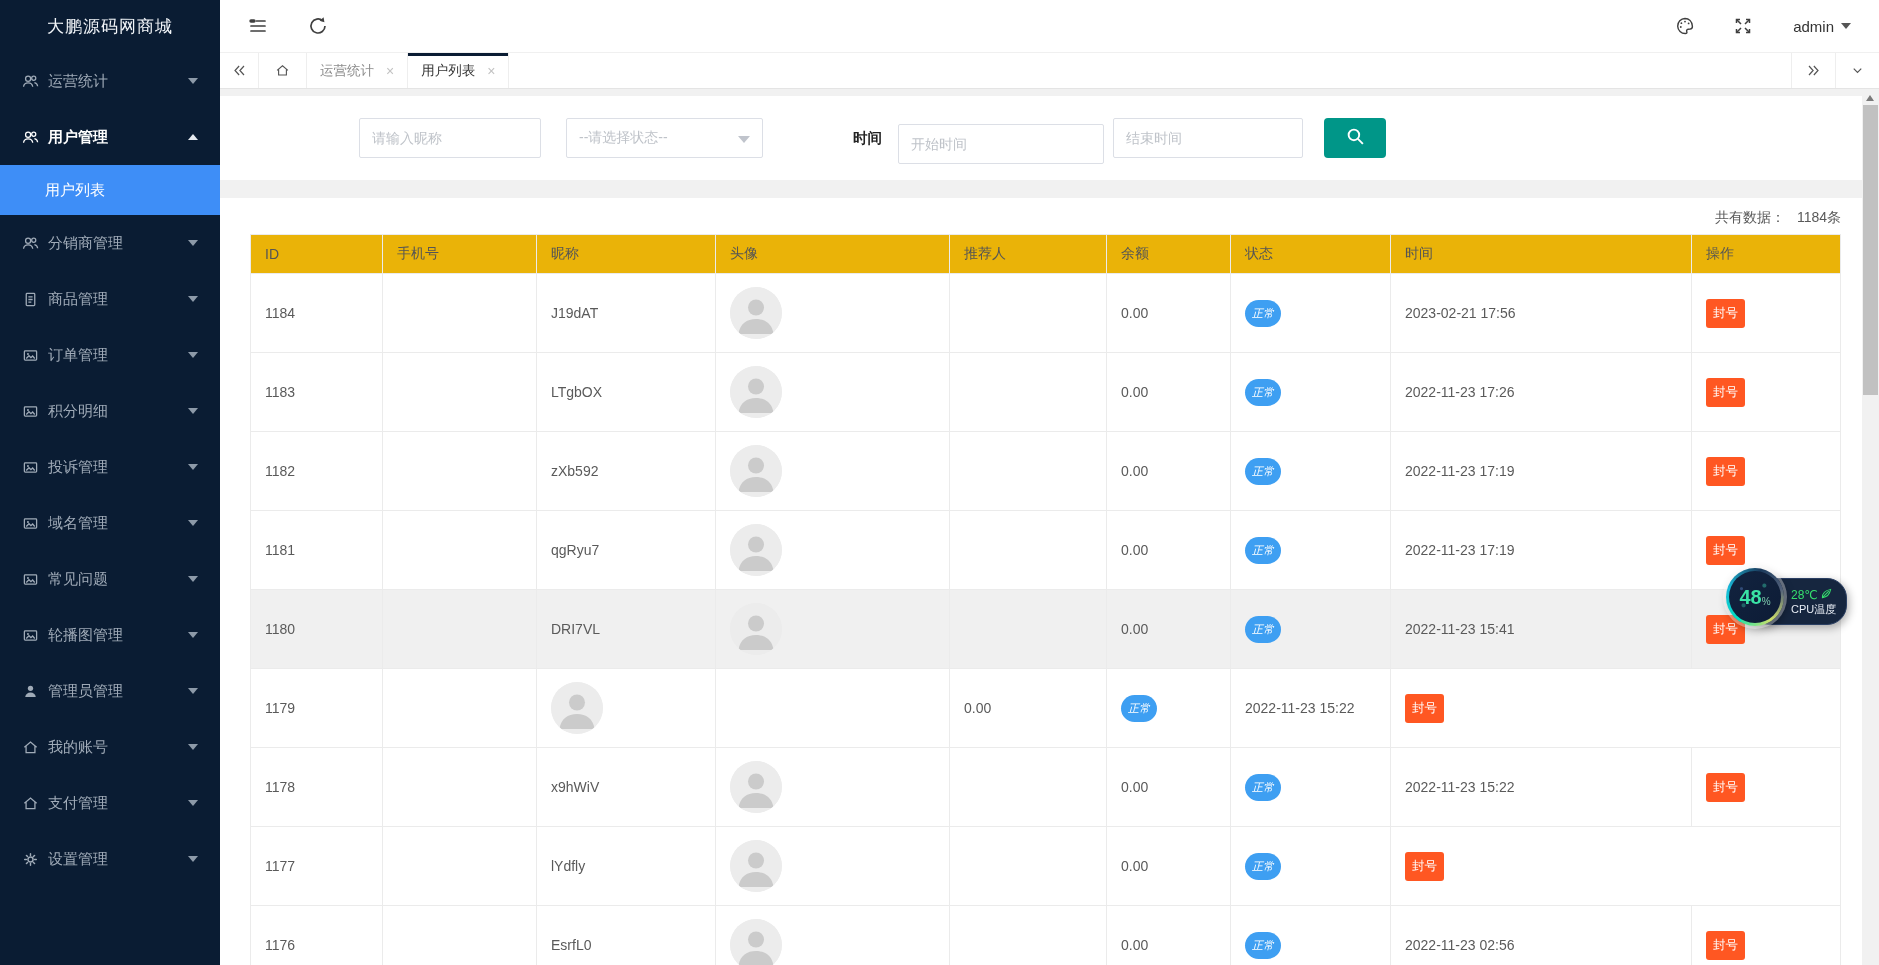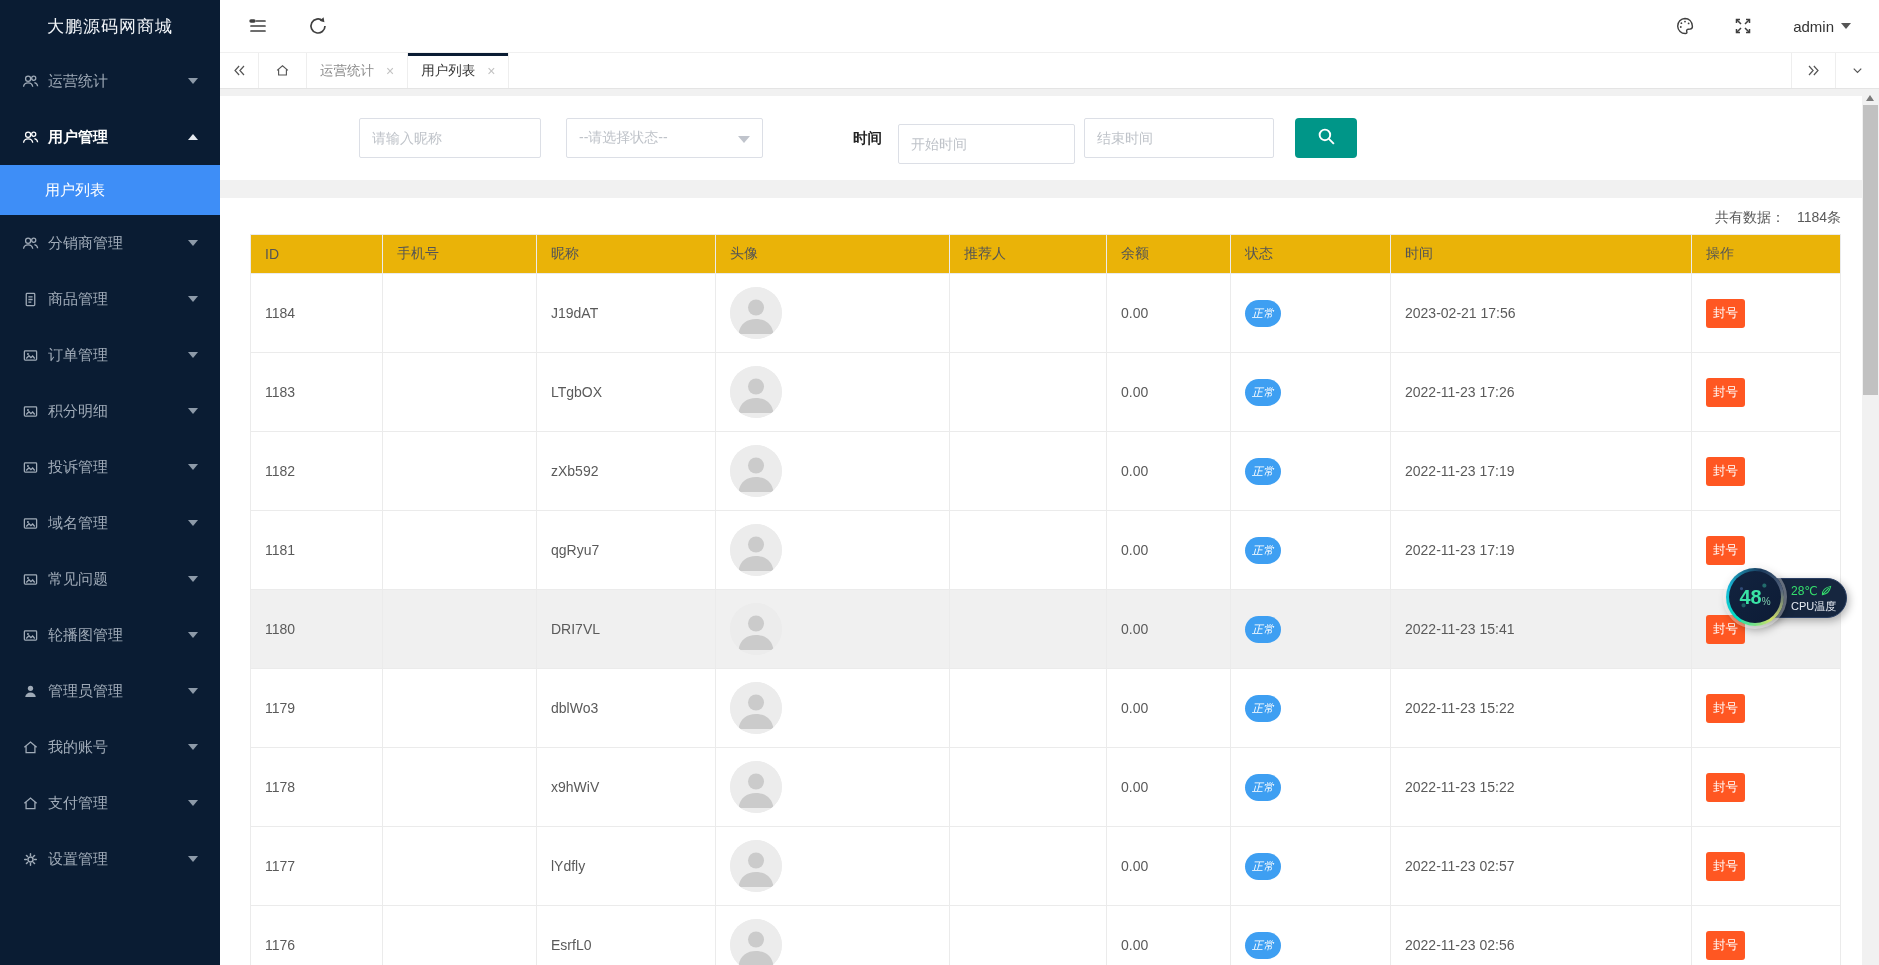--- a/index.html
+++ b/index.html
@@ -70,21 +70,21 @@
     font-family:inherit; }
   .f-input::placeholder { color:#bfc3c9; }
   .inp-nickname { width:182px; }
   .sel-status { width:197px; margin-left:25px; height:40px; border:1px solid #dcdfe6;
     border-radius:2px; display:flex; align-items:center; padding:0 12px;
     color:#bfc3c9; font-size:14px; position:relative; cursor:pointer; }
   .sel-caret { position:absolute; right:12px; top:17px; width:0; height:0;
     border-left:6px solid transparent; border-right:6px solid transparent;
     border-top:7px solid #c0c4cc; }
   .time-label { margin-left:90px; font-size:14.5px; font-weight:bold; color:#222; }
-  .inp-start { width:177px; margin-left:16px;margin-top:12px; }
+  .inp-start { width:206px; margin-left:16px;margin-top:12px; }
   .inp-end   { width:190px; margin-left:9px; }
   .btn-search { margin-left:21px; width:62px; height:40px; background:#009688;
     border:none; border-radius:4px; cursor:pointer; display:flex; align-items:center;
     justify-content:center; }
   .btn-search svg { width:19px; height:19px; }
 
   .table-card { margin-top:18px; background:#fff; padding:8px 30px 0;
     min-height:770px; }
   .summary-line { height:22px; line-height:22px; text-align:right; font-size:14px;
     color:#595959; margin-bottom:6px; }
@@ -121,21 +121,21 @@
     background:#f1f1f1; }
   .sb-arrow-up { position:absolute; top:6px; left:4px; width:0; height:0;
     border-left:4.5px solid transparent; border-right:4.5px solid transparent;
     border-bottom:6px solid #7a7a7a; cursor:pointer; }
   .sb-thumb { position:absolute; top:16px; left:1px; width:15px; height:290px;
     background:#c1c1c1; cursor:pointer; }
 
   
   .monitor { position:absolute; left:1506px; top:479px; width:130px; height:60px;
     z-index:50; cursor:pointer; }
-  .monitor-pill { position:absolute; left:24px; top:10px; width:97px; height:40px;
+  .monitor-pill { position:absolute; left:24px; top:10px; width:97px; height:47px;
     background:#16263f; border:1px solid #2a3f63; border-radius:20px;
     display:flex; flex-direction:column; justify-content:center; padding-left:40px;
     box-shadow:2px 3px 8px rgba(0,0,0,.3); z-index:1; }
   .temp-line { display:flex; align-items:center; gap:3px; color:#35e06d;
     font-size:12px; line-height:1; }
   .temp-line svg { width:11px; height:11px; }
   .temp-label { color:#e8edf5; font-size:11px; line-height:1; margin-top:3px; }
   .monitor-circle { position:absolute; left:0; top:0; width:58px; height:58px;
     border-radius:50%; z-index:2;
     background:conic-gradient(from 210deg,#00e5c0,#18b8d8 22%,#1b3a5c 45%,#51607a 62%,#cfe06a 82%,#35e0a0 100%);
@@ -618,23 +618,20 @@
     </div>
   </div>
             <div class="t-row">
     <div class="t-cell">
                 <span class="v-id">1179</span>
               </div>
     <div class="t-cell">
                 <span class="v-phone"></span>
               </div>
     <div class="t-cell">
-                <span class="v-nick">dblWo3</span>
-              </div>
-    <div class="t-cell">
       <div class="avatar">
         <svg viewBox="0 0 52 52">
           <circle cx="26" cy="26" r="26" fill="#ececec"></circle>
           <circle cx="26" cy="20.5" r="8" fill="#cbcbcb"></circle>
           <path d="M8.5 47c1.2-10 8.3-15 17.5-15s16.3 5 17.5 15z" fill="#cbcbcb"></path>
         </svg>
       </div>
     </div>
     <div class="t-cell">
                 <span class="v-ref"></span>
@@ -708,23 +705,20 @@
     </div>
     <div class="t-cell">
                 <span class="v-ref"></span>
               </div>
     <div class="t-cell">
                 <span class="v-bal">0.00</span>
               </div>
     <div class="t-cell">
       <span class="status-pill">正常</span>
     </div>
-    <div class="t-cell">
-                <span class="v-time">2022-11-23 02:57</span>
-              </div>
     <div class="t-cell">
       <button class="ban-button">封号</button>
     </div>
   </div>
             <div class="t-row">
     <div class="t-cell">
                 <span class="v-id">1176</span>
               </div>
     <div class="t-cell">
                 <span class="v-phone"></span>

